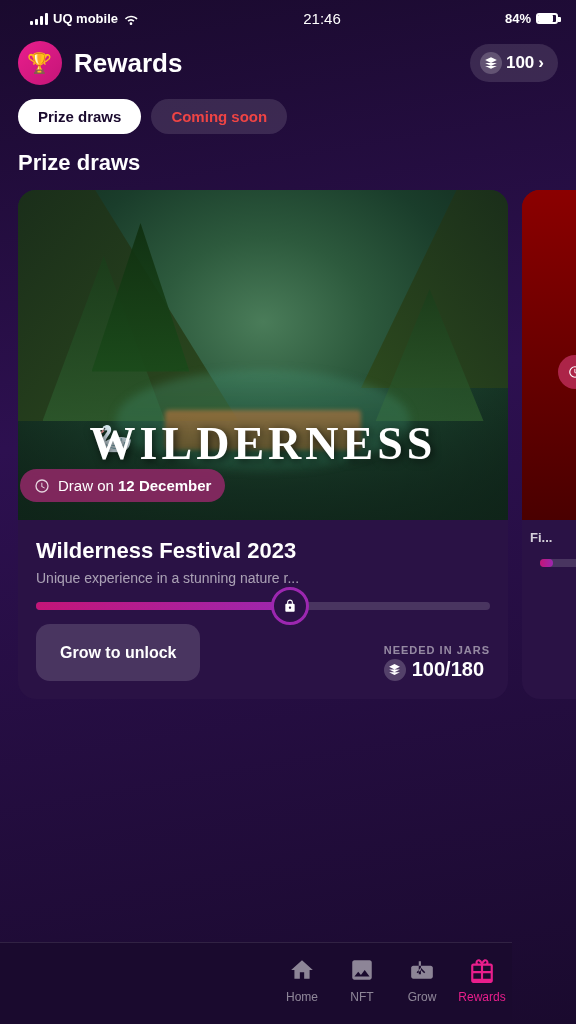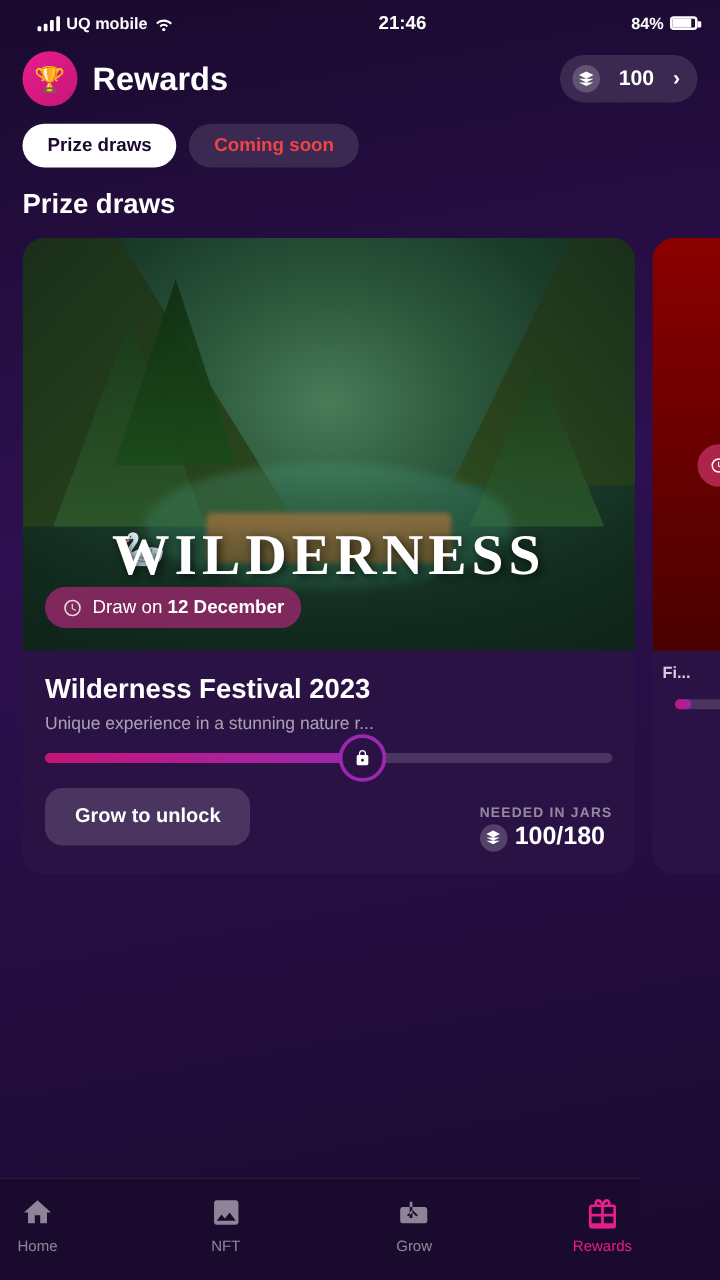--- a/index.html
+++ b/index.html
@@ -18,21 +18,21 @@
     .status-bar {
       display: flex;
       justify-content: space-between;
       align-items: center;
       padding: 10px 18px 6px;
       font-size: 13px;
       font-weight: 600;
       margin-left: 12px;
     }
     .status-left { display: flex; align-items: center; gap: 5px; }
-    .status-center { font-size: 15px; font-weight: 700; }
+    .status-center { font-size: 15px; font-weight: 400; }
     .status-right { display: flex; align-items: center; gap: 5px; justify-content: space-between; }
     .battery-icon {
       display: inline-block;
       width: 22px; height: 11px;
       border: 2px solid #fff;
       border-radius: 3px;
       position: relative;
     }
     .battery-icon::after {
       content: '';
@@ -65,21 +65,21 @@
       font-size: 20px;
     }
     .header-title {
       font-size: 26px;
       font-weight: 700;
       color: #fff;
     }
     .jar-count-btn {
       display: flex;
       align-items: center;
-      gap: 15px;
+      gap: 4px;
       background: rgba(255,255,255,0.12);
       border-radius: 24px;
       padding: 8px 14px 8px 10px;
       font-size: 17px;
       font-weight: 600;
       cursor: pointer;
       border: none;
       color: #fff;
     }
     .jar-icon {
@@ -188,21 +188,21 @@
       position: absolute;
       bottom: 65px;
       left: 80px;
       font-size: 28px;
     }
 
     
     .draw-badge {
       position: absolute;
       bottom: 18px;
-      left: 18px;
+      left: 2px;
       display: flex;
       align-items: center;
       gap: 8px;
       background: rgba(140, 40, 100, 0.9);
       backdrop-filter: blur(6px);
       border-radius: 22px;
       padding: 8px 14px;
       font-size: 15px;
       font-weight: 500;
     }
@@ -250,21 +250,20 @@
       background: #2a1245;
       border: 3px solid #9c27b0;
       border-radius: 50%;
       display: flex; align-items: center; justify-content: center;
       font-size: 14px;
     }
 
     
     .card-bottom {
       display: flex;
-      align-items: center;
       justify-content: space-between;
     }
     .unlock-btn {
       background: rgba(255,255,255,0.15);
       border: none;
       color: #fff;
       font-size: 16px;
       font-weight: 600;
       padding: 14px 24px;
       border-radius: 14px;
@@ -338,21 +337,21 @@
 
     
     .bottom-nav {
       position: fixed;
       bottom: 0;
       left: 0;
       width: 512px;
       background: #1a0a2e;
       border-top: 1px solid rgba(255,255,255,0.1);
       display: flex;
-      justify-content: space-between;
+      justify-content: flex-end;
       padding: 12px 0 20px;
     }
     .nav-item {
       display: flex;
       flex-direction: column;
       align-items: center;
       gap: 5px;
       font-size: 12px;
       color: rgba(255,255,255,0.5);
       cursor: pointer;

